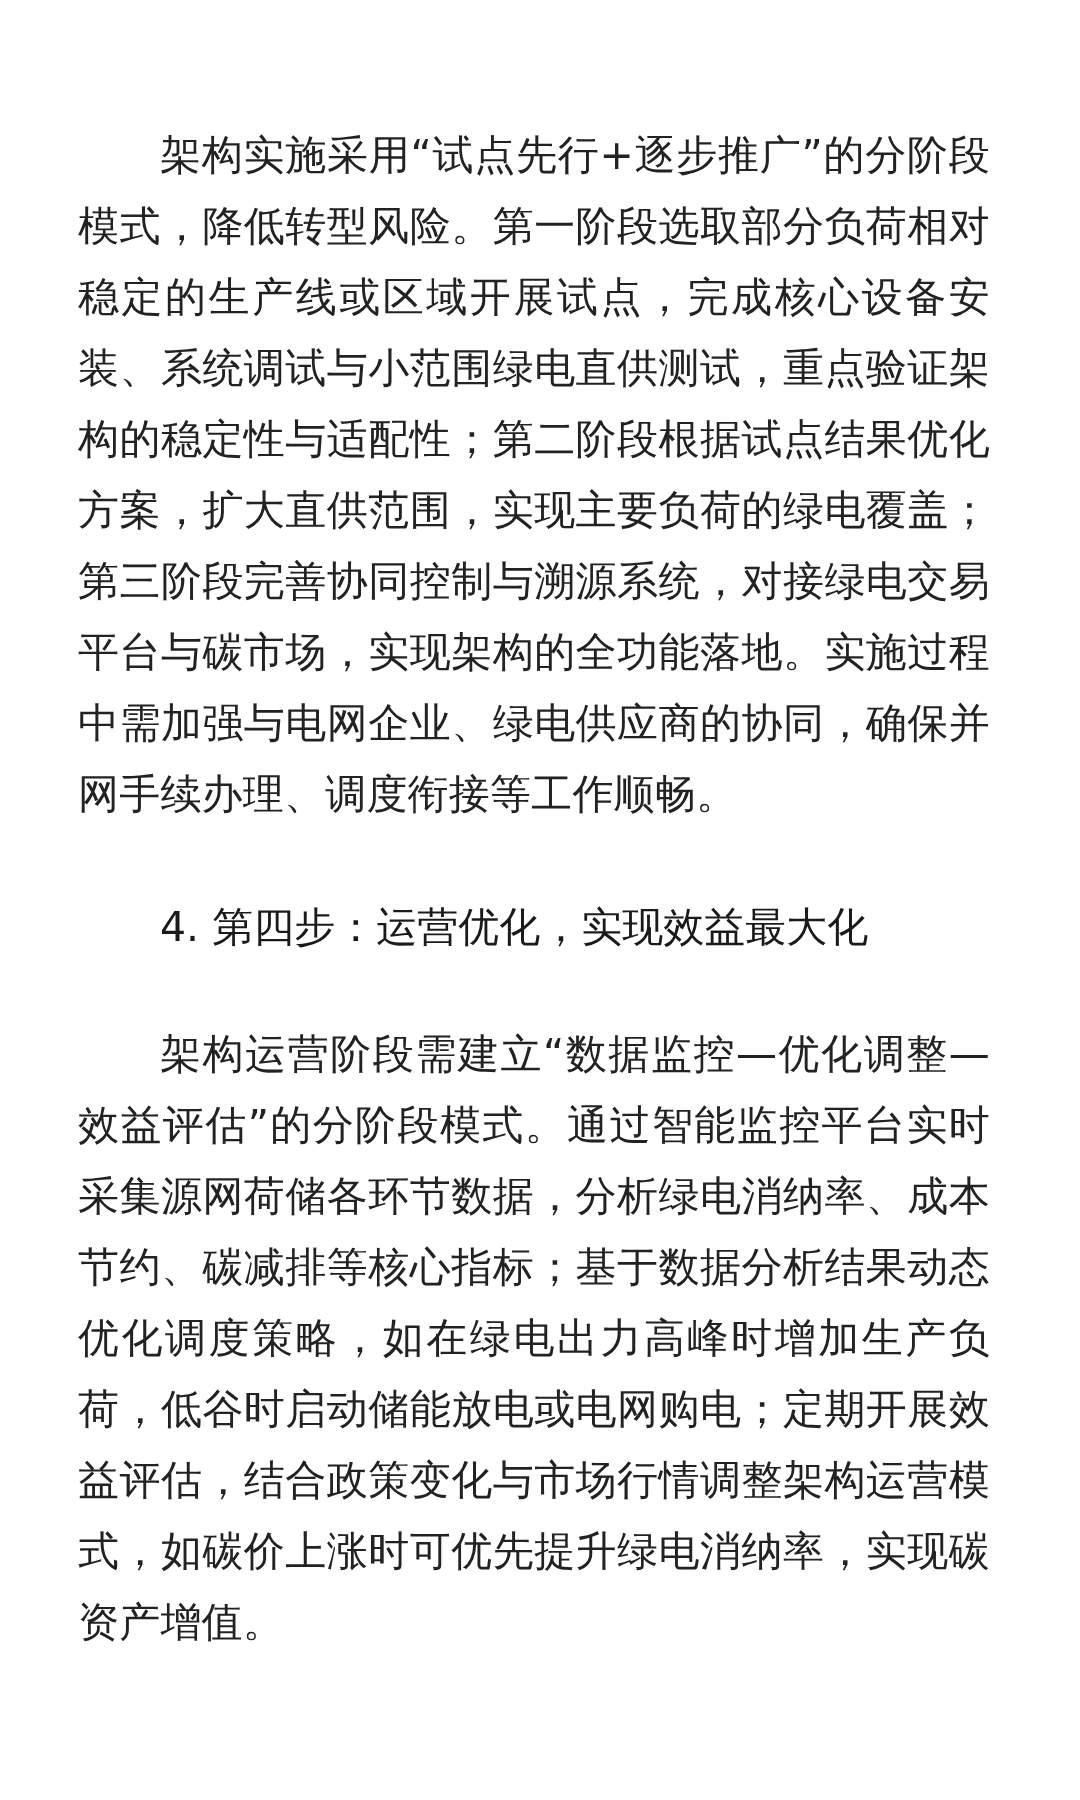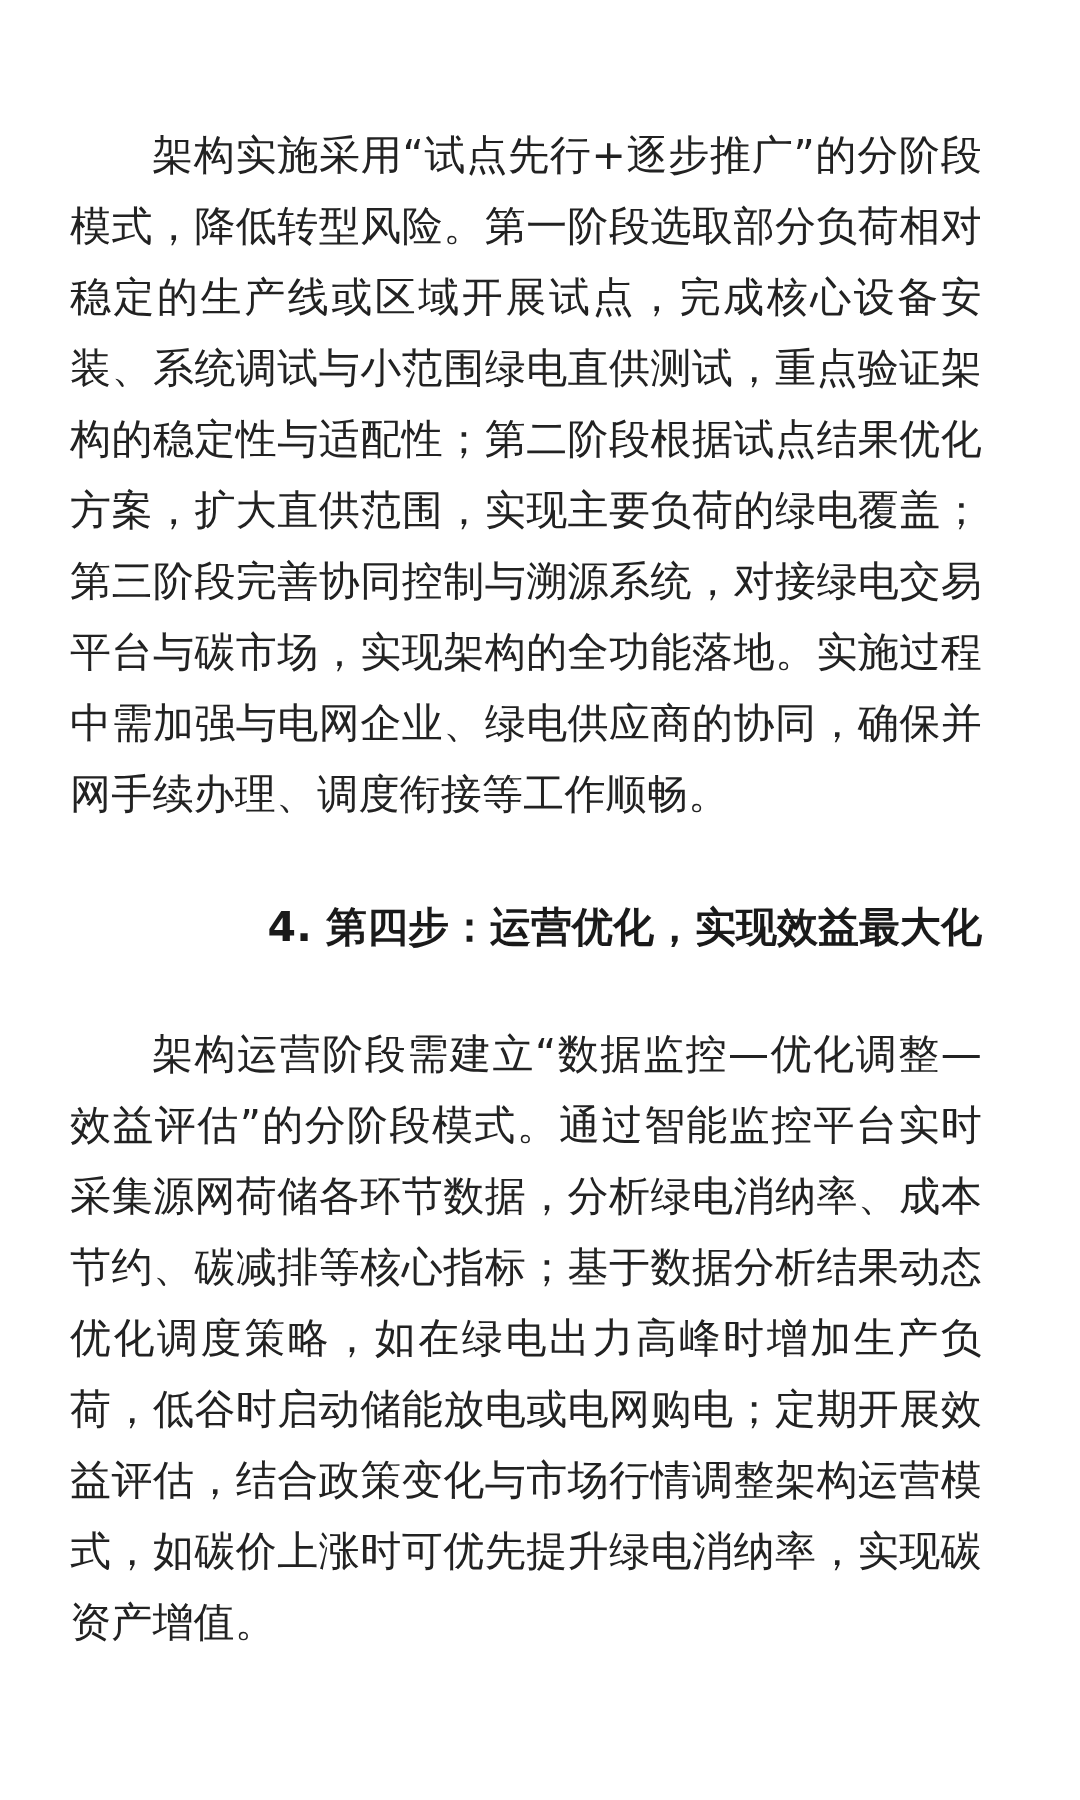--- a/index.html
+++ b/index.html
@@ -1,22 +1,22 @@
 <!DOCTYPE html>
 <html><head>
 <meta charset="utf-8">
 <style>
   html, body { margin:0; padding:0; background:#ffffff; }
   body { width:1080px; height:1800px; overflow:hidden; position:relative;
          font-family:"DejaVu Sans", "Liberation Sans", sans-serif; color:#222222; }
-  .article { position:absolute; left:70px; top:120px; width:912px; }
+  .article { position:absolute; left:78px; top:120px; width:912px; }
   .para { margin:0; font-size:41px; line-height:71px; text-indent:82px;
           text-align:justify; letter-spacing:0.2px; word-break:break-all; }
-  .heading { margin:62px 0 56px 0; font-size:41px; line-height:71px; font-weight:bold;
-             padding-left:82px; color:#1a1a1a;text-align:right; }
+  .heading { margin:62px 0 56px 0; font-size:41px; line-height:71px; font-weight:normal;
+             padding-left:82px; color:#1a1a1a; }
 </style>
 </head>
 <body>
 
 <div class="article">
   <p class="para">架构实施采用“试点先行+逐步推广”的分阶段模式，降低转型风险。第一阶段选取部分负荷相对稳定的生产线或区域开展试点，完成核心设备安装、系统调试与小范围绿电直供测试，重点验证架构的稳定性与适配性；第二阶段根据试点结果优化方案，扩大直供范围，实现主要负荷的绿电覆盖；第三阶段完善协同控制与溯源系统，对接绿电交易平台与碳市场，实现架构的全功能落地。实施过程中需加强与电网企业、绿电供应商的协同，确保并网手续办理、调度衔接等工作顺畅。</p>
   <div class="heading">4. 第四步：运营优化，实现效益最大化</div>
   <p class="para">架构运营阶段需建立“数据监控—优化调整—效益评估”的分阶段模式。通过智能监控平台实时采集源网荷储各环节数据，分析绿电消纳率、成本节约、碳减排等核心指标；基于数据分析结果动态优化调度策略，如在绿电出力高峰时增加生产负荷，低谷时启动储能放电或电网购电；定期开展效益评估，结合政策变化与市场行情调整架构运营模式，如碳价上涨时可优先提升绿电消纳率，实现碳资产增值。</p>
 </div>
 

